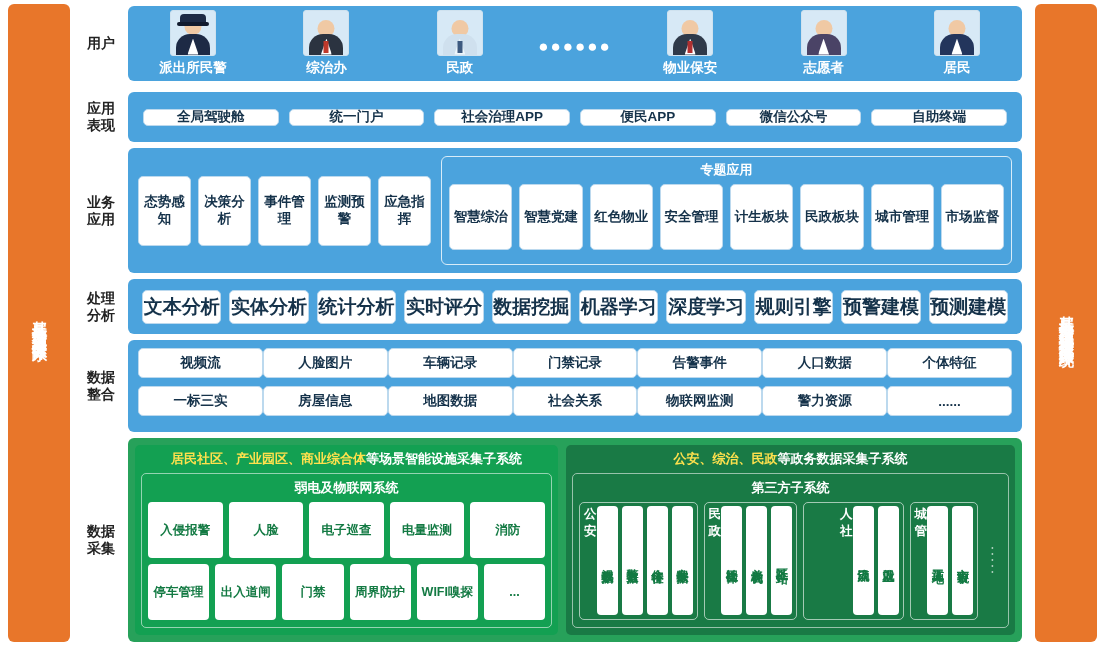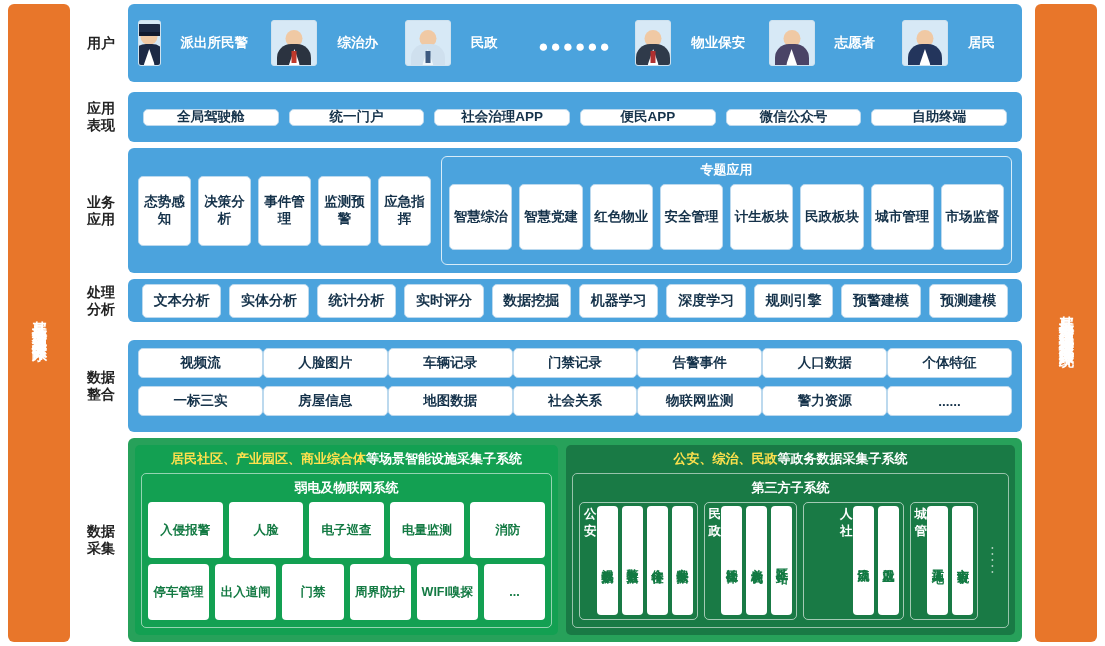--- a/index.html
+++ b/index.html
@@ -42,22 +42,22 @@
   }
   .row-body{
     flex:1;background:#4ba3dd;border-radius:6px;
     display:flex;align-items:center;
     box-sizing:border-box;
   }
 
   
   .users{padding:4px 10px;justify-content:space-between;}
   .user{
-    width:110px;display:flex;flex-direction:row;align-items:center;
-    gap:20px;
+    width:110px;display:flex;flex-direction:column;align-items:center;
+    gap:3px;
   }
   .avatar{
     width:44px;height:44px;border-radius:3px;
     background:#d7e9f6;position:relative;overflow:hidden;
     border:1px solid #cfe2ef;
   }
   .av-head{position:absolute;left:50%;top:7px;width:17px;height:17px;border-radius:50%;transform:translateX(-50%);background:#f0c9a4;}
   .av-body{position:absolute;left:50%;bottom:0;width:34px;height:21px;border-radius:14px 14px 0 0;transform:translateX(-50%);}
   .av-collar{position:absolute;left:50%;bottom:0;width:11px;height:16px;background:#fff;transform:translateX(-50%) rotate(0deg);clip-path:polygon(50% 0,100% 100%,0 100%);}
   .av-tie{position:absolute;left:50%;bottom:2px;width:5px;height:12px;transform:translateX(-50%);}
@@ -89,21 +89,21 @@
   .biz-right{
     flex:1;margin-left:10px;border:1px solid #d8ecf8;border-radius:6px;
     padding:4px 7px 7px;display:flex;flex-direction:column;
   }
   .biz-right .title{color:#fff;font-size:13px;font-weight:bold;text-align:center;margin-bottom:5px;}
   .biz-right .items{display:flex;gap:7px;}
   .biz-right .pill{flex:1;height:66px;line-height:1.25;padding:2px;}
 
   
   .proc .row-body{padding:8px 10px;justify-content:space-between;}
-  .proc .pill{flex:1;height:34px;margin:0 4px;font-size:14px;}
+  .proc .pill{flex:1;height:34px;margin:0 4px;font-size:19px;}
 
   
   .dataint .row-body{padding:8px 10px;flex-direction:column;gap:8px;}
   .dataint .line{display:flex;width:100%;align-items:flex-end;}
   .dataint .pill{flex:1;height:30px;}
 
   
   .acq .row-body{
     background:#27a15a;padding:7px;gap:8px;align-items:stretch;
   }
@@ -144,21 +144,21 @@
 </head>
 <body>
 
 <div class="page">
 
   <div class="side-bar side-left">基层社会治理信息安全保障体系</div>
   <div class="side-bar side-right">基层社会治理信息化建设标准规范保障系统</div>
 
   <div class="center">
 
-    <div class="row" style="top:0;height:78px;">
+    <div class="row" style="top:0;height:78px;align-items:center;">
       <div class="row-label">用户</div>
       <div class="row-body users">
         <div class="user">
           <div class="avatar">
             <div class="av-head"></div>
               <div class="av-cap"></div>
             <div class="av-body" style="background:#1d2a45;"></div>
               <div class="av-collar"></div>
           </div>
           <div class="user-label">派出所民警</div>
@@ -251,21 +251,21 @@
             <div class="pill">安全管理</div>
             <div class="pill">计生板块</div>
             <div class="pill">民政板块</div>
             <div class="pill">城市管理</div>
             <div class="pill">市场监督</div>
           </div>
         </div>
       </div>
     </div>
 
-    <div class="row proc" style="top:275px;height:43px;">
+    <div class="row proc" style="top:275px;height:55px;">
       <div class="row-label">
         <div>
           <div>处理</div>
           <div>分析</div>
         </div>
       </div>
       <div class="row-body">
         <div class="pill">文本分析</div>
         <div class="pill">实体分析</div>
         <div class="pill">统计分析</div>

